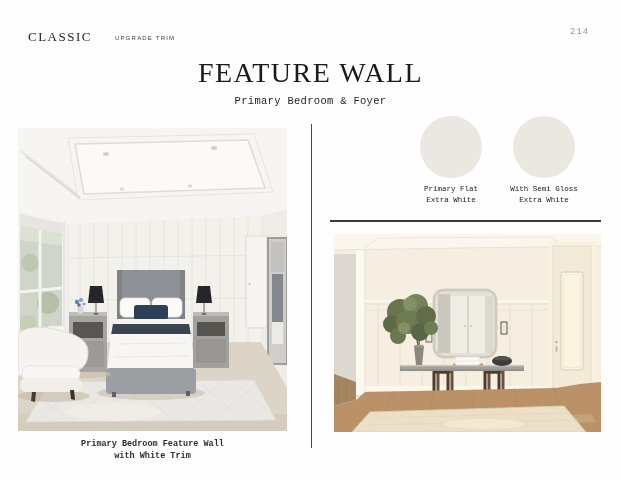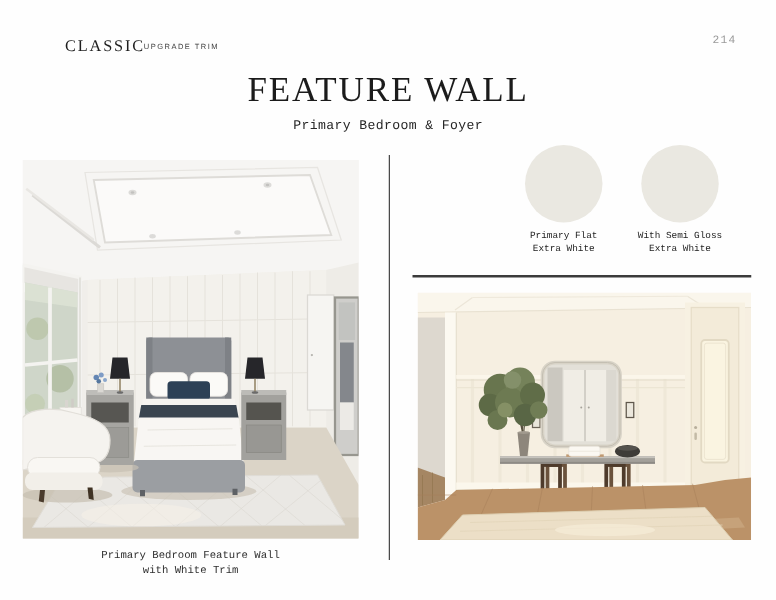--- a/index.html
+++ b/index.html
@@ -4,21 +4,21 @@
 <style>
   * { margin:0; padding:0; box-sizing:border-box; }
   html,body { background:#ffffff; }
   .page {
     position:relative; width:621px; height:480px; background:#fefefe;
     font-family:"Liberation Sans", sans-serif; overflow:hidden;
   }
   .brand {
     position:absolute; left:28px; top:29px;
     font-family:"Liberation Serif","DejaVu Serif",serif;
-    font-size:13px; letter-spacing:1.5px; color:#1e1e1e;margin-left:24px;
+    font-size:13px; letter-spacing:1.5px; color:#1e1e1e;
   }
   .collection {
     position:absolute; left:115px; top:35px;
     font-size:6px; letter-spacing:1.2px; color:#3c3c3c;
   }
   .pagenum {
     position:absolute; left:570px; top:27px;
     font-family:"Liberation Mono","DejaVu Sans Mono",monospace;
     font-size:9px; letter-spacing:1px; color:#9b9b9b;
   }
@@ -45,21 +45,21 @@
   .swatch-label.l2 { left:489px; }
   .photo { position:absolute; overflow:hidden; }
   .photo svg { display:block; width:100%; height:100%; }
   .photo-bedroom { left:18px; top:128px; width:269px; height:303px; }
   .photo-foyer   { left:334px; top:234px; width:267px; height:198px; }
   .divider-v { position:absolute; left:311px; top:124px; width:1px; height:324px; background:#4a4a4a; }
   .divider-h { position:absolute; left:330px; top:220px; width:271px; height:2px; background:#3b3b3b; }
   .caption {
     position:absolute; text-align:center;
     font-family:"Liberation Mono","DejaVu Sans Mono",monospace;
-    font-size:8.5px; line-height:12px; color:#2e2e2e;
+    font-size:8.5px; line-height:12px; color:#2e2e2e;font-weight:bold;
   }
   .caption-bedroom { left:18px; top:438px; width:269px; }
   .caption-foyer   { left:334px; top:439px; width:267px; }
 </style>
 </head>
 <body>
 
 <div class="page">
 
   <div class="brand">CLASSIC</div>

